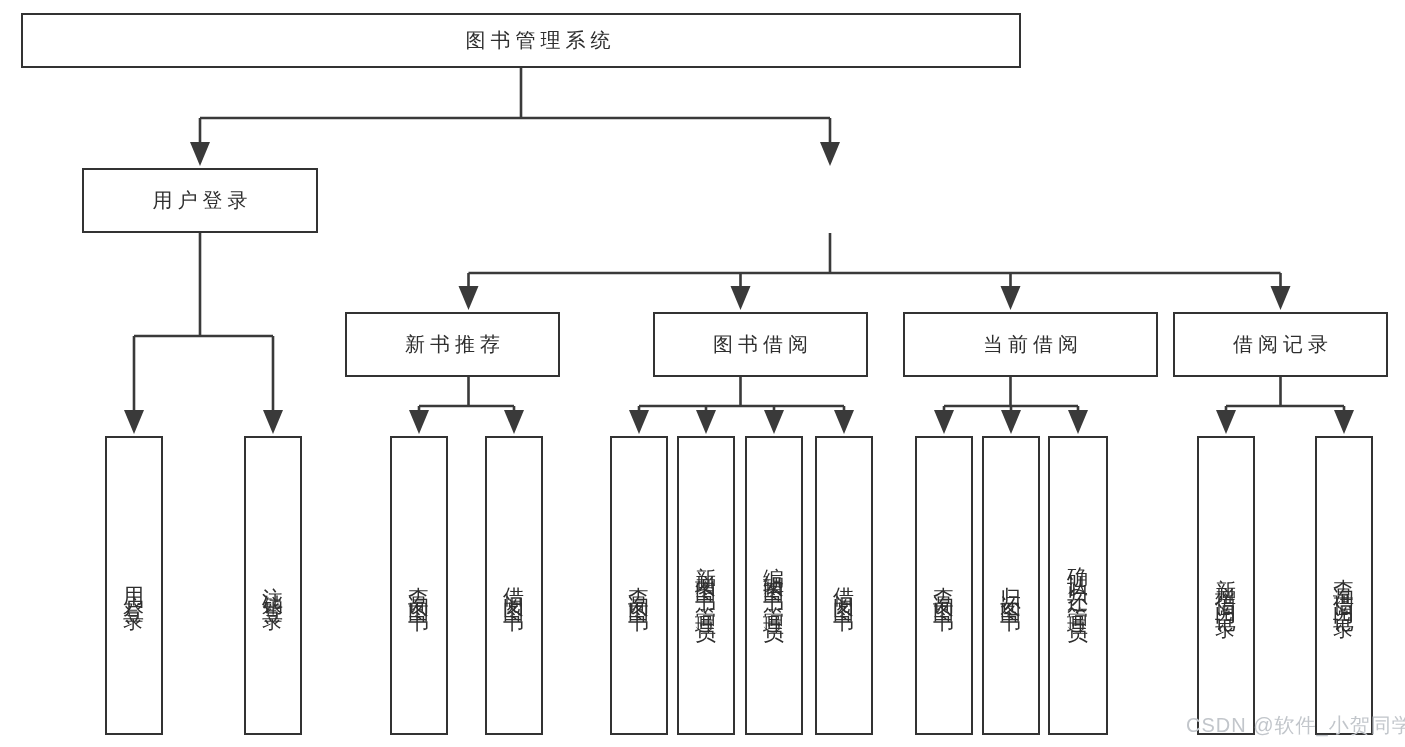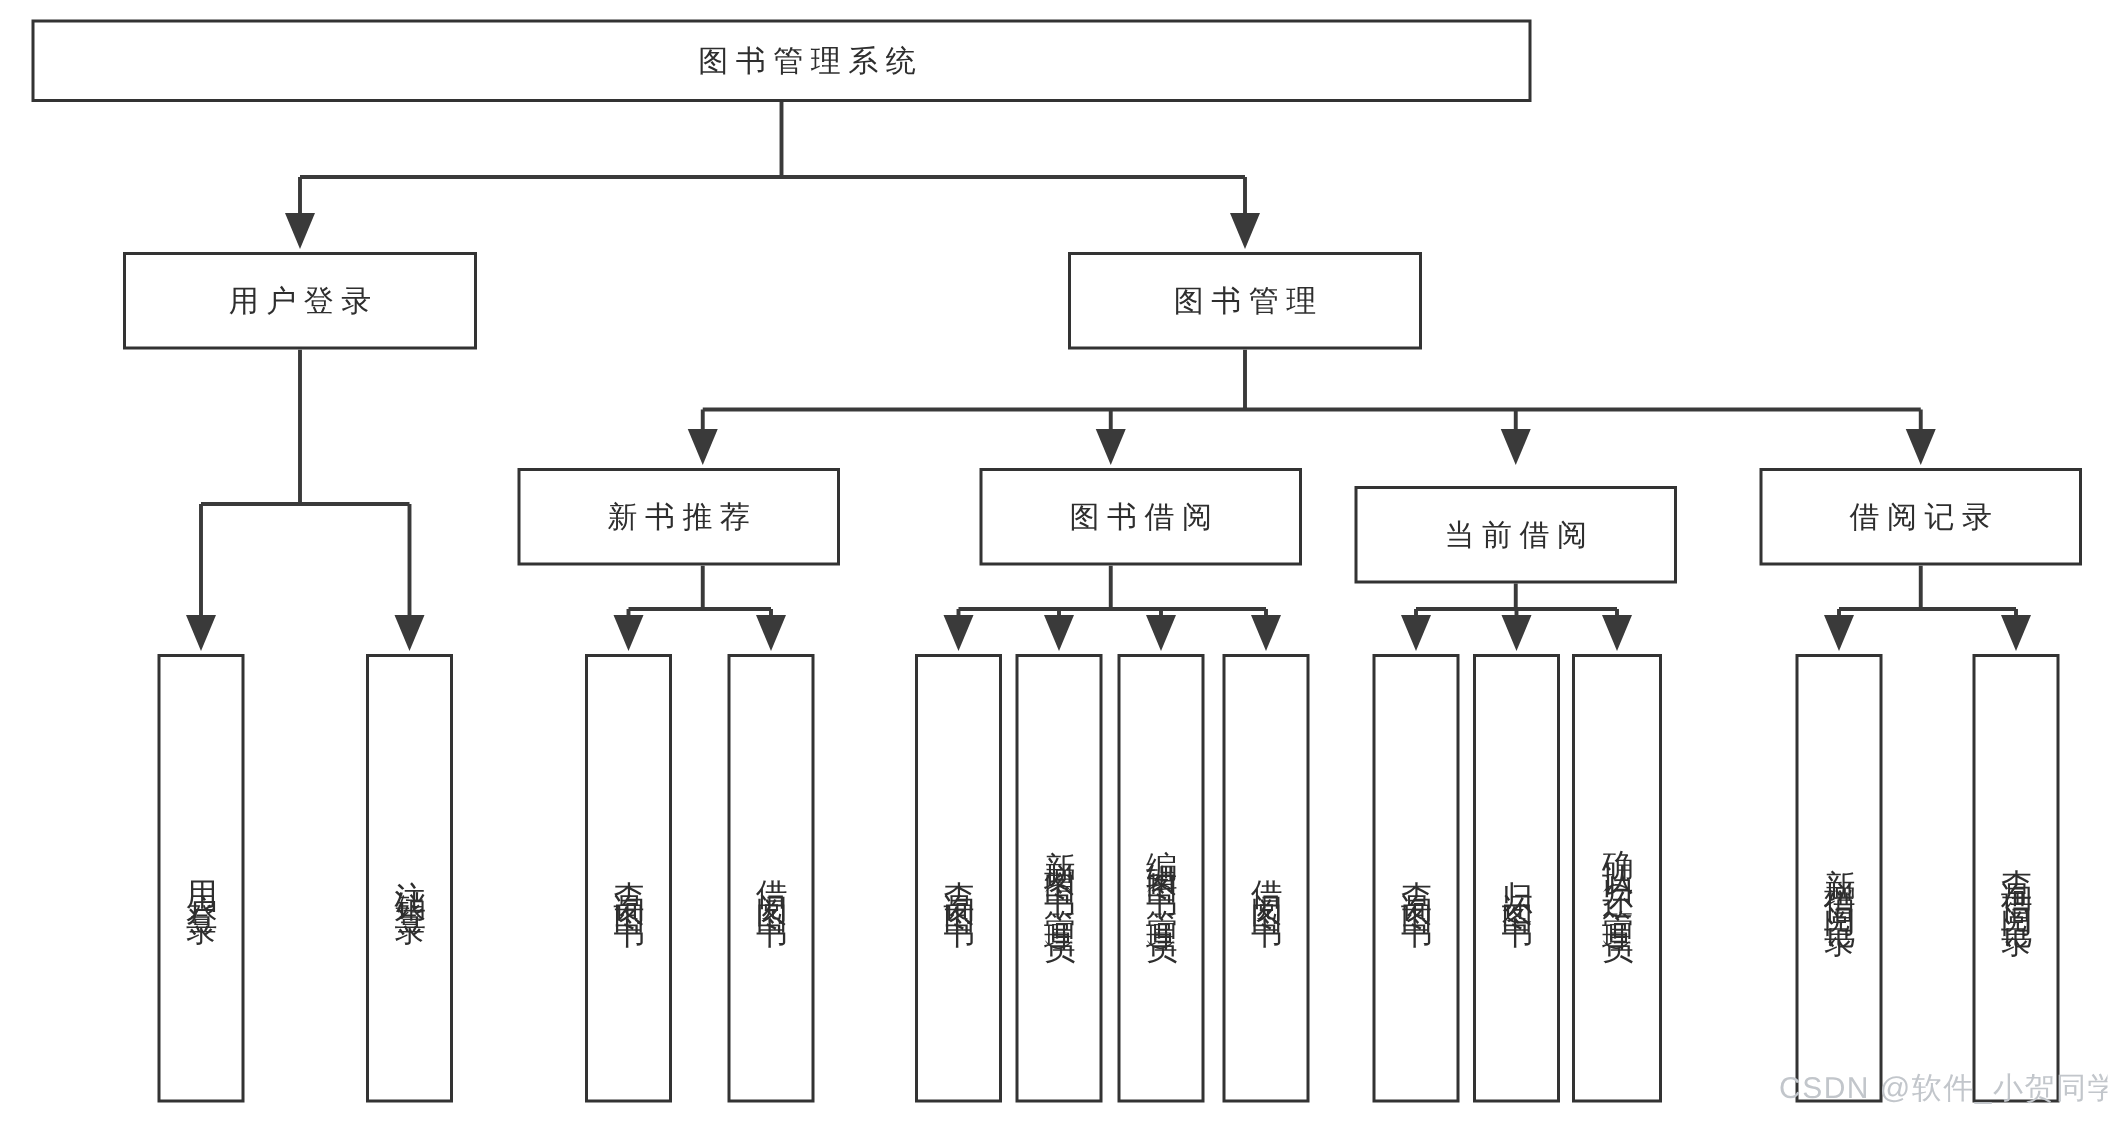--- a/index.html
+++ b/index.html
@@ -114,25 +114,24 @@
       <polygon points="1001,410 1021,410 1011,434" fill="#3a3a3a"></polygon>
       <polygon points="1068,410 1088,410 1078,434" fill="#3a3a3a"></polygon>
       <polygon points="1216,410 1236,410 1226,434" fill="#3a3a3a"></polygon>
       <polygon points="1334,410 1354,410 1344,434" fill="#3a3a3a"></polygon>
     </g>
   </svg>
 
   <div class="node" style="left:21px;top:13px;width:1000px;height:55px;padding-left:34px;">图书管理系统</div>
 
   <div class="node" style="left:82px;top:168px;width:236px;height:65px;">用户登录</div>
-  <div class="node" style="left:712px;top:168px;width:236px;height:65px;">图书管理</div>
 
   <div class="node" style="left:345px;top:312px;width:215px;height:65px;">新书推荐</div>
   <div class="node" style="left:633px;top:312px;width:215px;height:65px;margin-left:20px;">图书借阅</div>
-  <div class="node" style="left:903px;top:324px;width:215px;height:65px;">当前借阅</div>
+  <div class="node" style="left:903px;top:312px;width:255px;height:65px;">当前借阅</div>
   <div class="node" style="left:1173px;top:312px;width:215px;height:65px;">借阅记录</div>
 
   <div class="vnode" style="left:105px;top:436px;width:58px;height:299px;">
     <span>用户登录</span>
   </div>
   <div class="vnode" style="left:244px;top:436px;width:58px;height:299px;">
     <span>注销登录</span>
   </div>
 
   <div class="vnode" style="left:390px;top:436px;width:58px;height:299px;">

